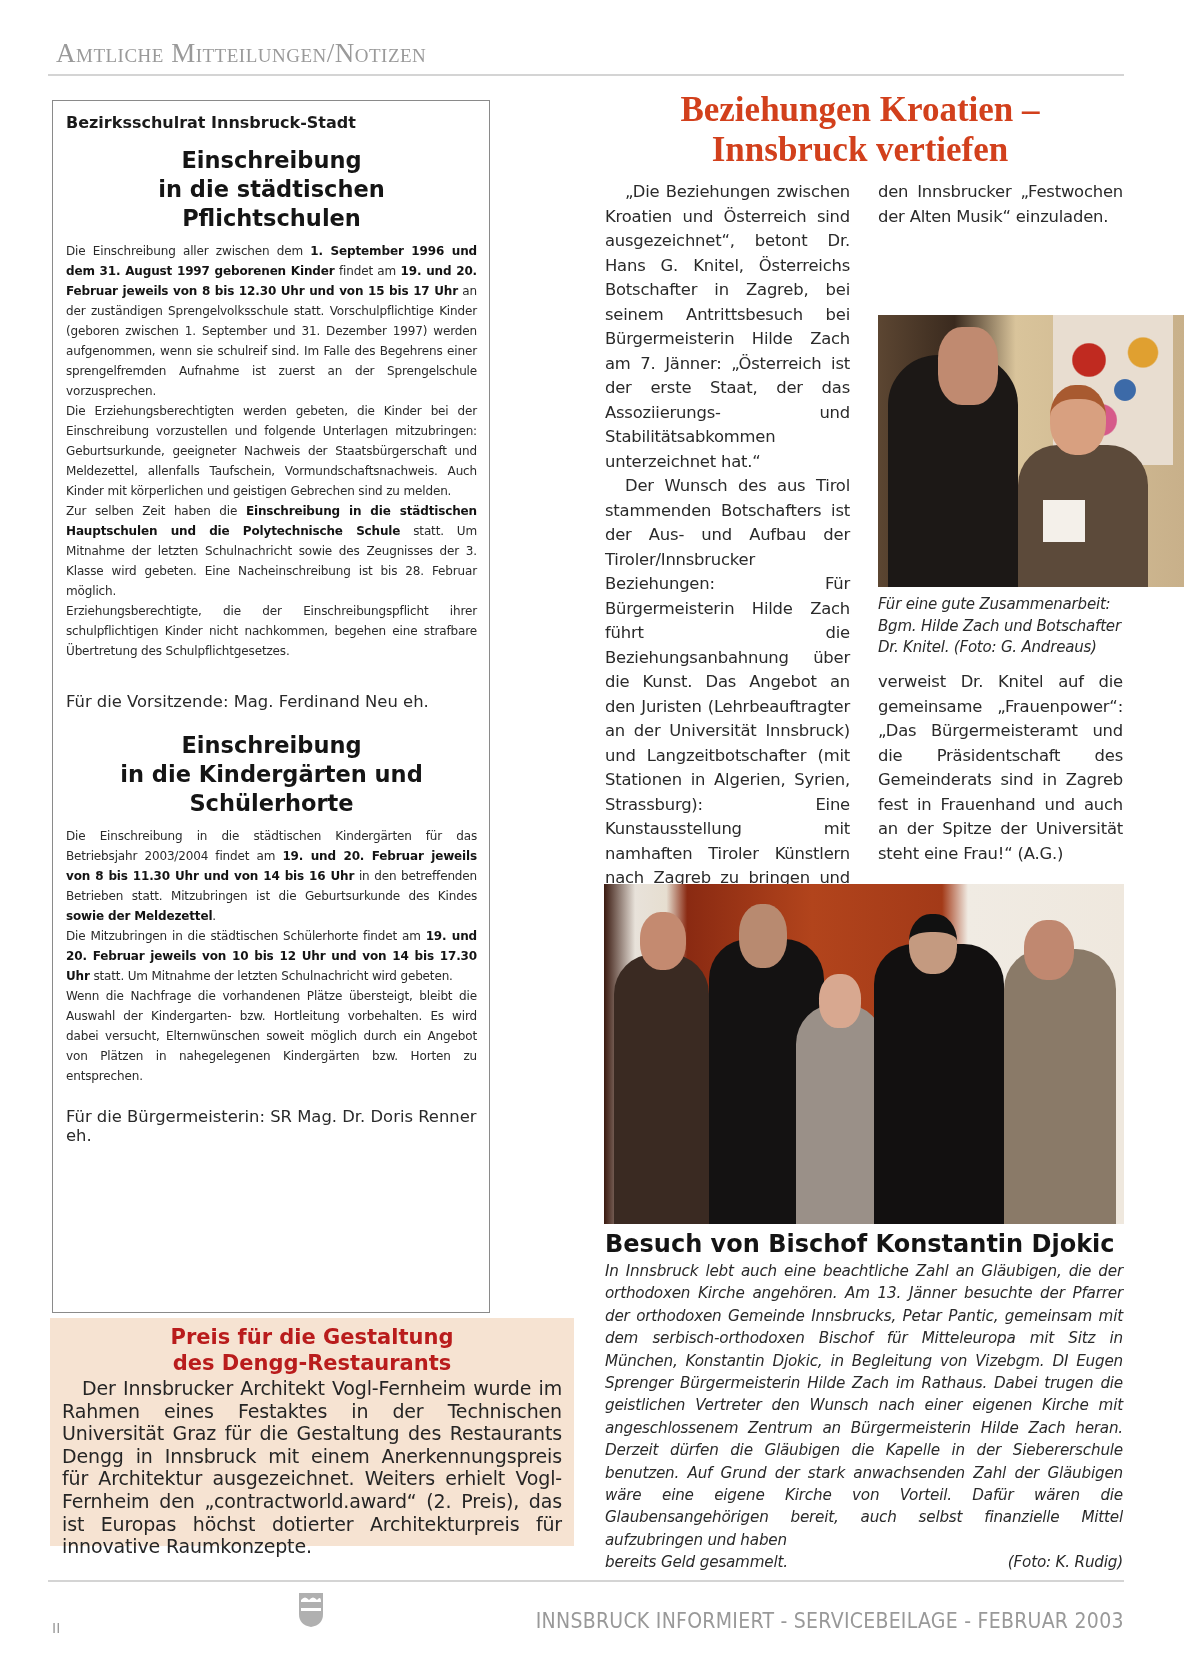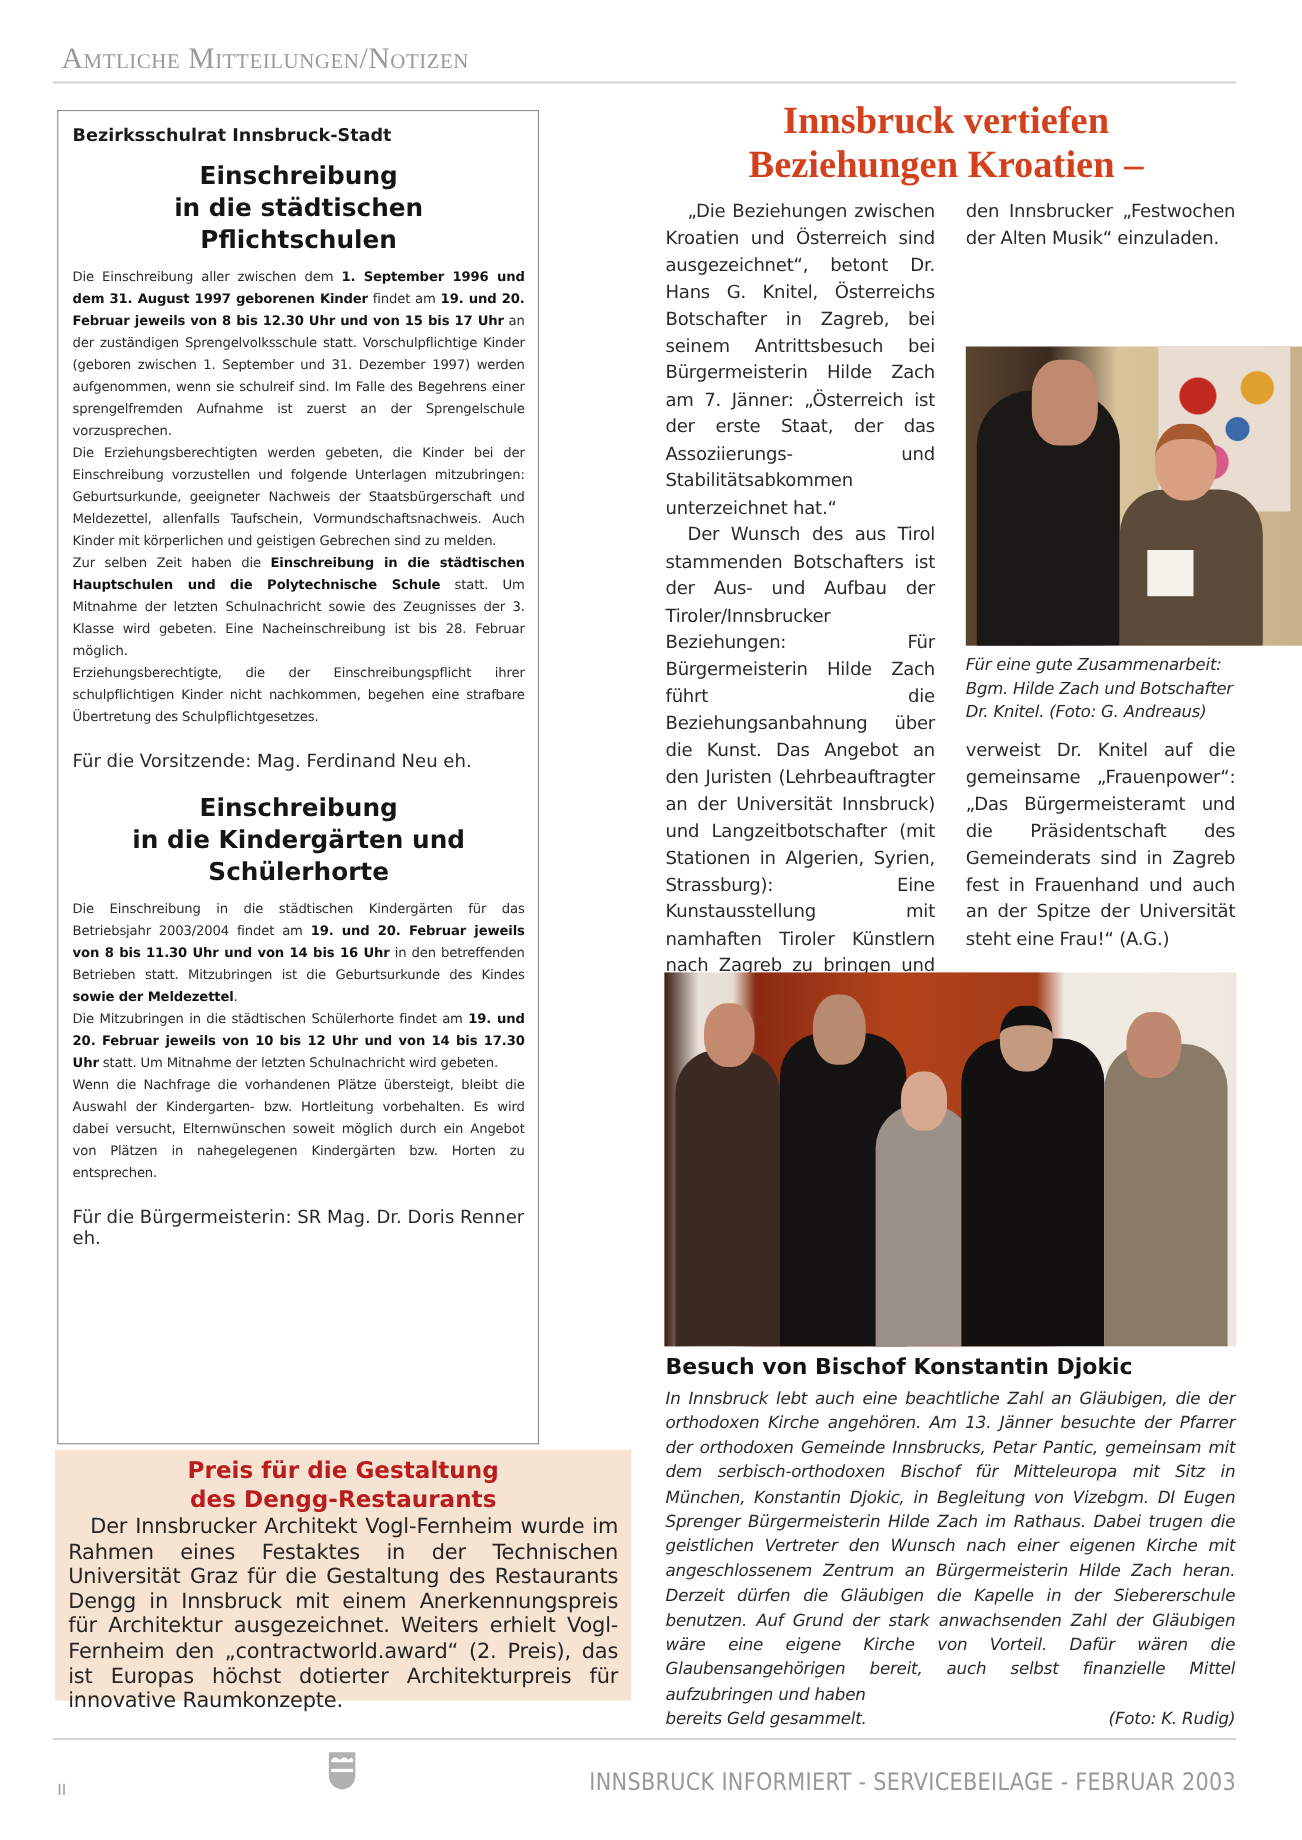--- a/index.html
+++ b/index.html
@@ -64,21 +64,21 @@
 
   .caption1 { position: absolute; left: 878px; top: 594px; width: 245px; font-style: italic; font-size: 15px; line-height: 21.5px; color: #2a2a2a; letter-spacing: -0.2px; }
 
   .photo2 {
     position: absolute; left: 604px; top: 884px; width: 520px; height: 340px; overflow: hidden;
     background: linear-gradient(90deg, #3a1a10 0%, #e8e2da 6%, #e6ded0 12%, #8a2a12 16%, #b2441c 40%, #a33a18 65%, #f0ebe3 70%, #efe8de 100%);
   }
   .p2-person { position: absolute; bottom: 0; border-radius: 40px 40px 0 0; }
   .p2-head { position: absolute; border-radius: 45%; }
 
-  .caption2-title { position: absolute; left: 605px; top: 1230px; font-weight: bold; font-size: 20px; color: #141414; }
+  .caption2-title { position: absolute; left: 605px; top: 1230px; font-weight: bold; font-size: 24px; color: #141414; }
   .caption2-text { position: absolute; left: 605px; top: 1260px; width: 518px; font-style: italic; font-size: 15.2px; line-height: 22.4px; text-align: justify; color: #2a2a2a; letter-spacing: -0.2px; }
   .credit-line { display: flex; justify-content: space-between; }
 
   .footer-rule { position: absolute; left: 48px; top: 1580px; width: 1076px; height: 2px; background: #d4d4d4; }
   .page-number { position: absolute; left: 52px; top: 1620px; font-size: 14px; color: #9a9a9a; }
   .coat-of-arms { position: absolute; left: 298px; top: 1592px; width: 26px; height: 36px; }
   .footer-text { position: absolute; right: 60px; top: 1608px; font-size: 22px; color: #999; letter-spacing: 0.3px; font-family: "DejaVu Sans", sans-serif; font-weight: normal; transform: scaleX(0.86); transform-origin: right center; }
 </style>
 </head>
 <body>
@@ -89,43 +89,43 @@
 <div class="notice-box">
   <div class="issuer">Bezirksschulrat Innsbruck-Stadt</div>
   <div class="headline" style="margin-top:14px">
     <div>Einschreibung</div>
     <div>in die städtischen Pflichtschulen</div>
   </div>
   <div class="body-text" style="margin-top:8px"><span>Die Einschreibung aller zwischen dem </span><b>1. September 1996 und dem 31. August 1997 geborenen Kinder</b><span> findet am </span><b>19. und 20. Februar jeweils von 8 bis 12.30 Uhr und von 15 bis 17 Uhr</b><span> an der zuständigen Sprengelvolksschule statt. Vorschulpflichtige Kinder (geboren zwischen 1. September und 31. Dezember 1997) werden aufgenommen, wenn sie schulreif sind. Im Falle des Begehrens einer sprengelfremden Aufnahme ist zuerst an der Sprengelschule vorzusprechen.</span></div>
   <div class="body-text">Die Erziehungsberechtigten werden gebeten, die Kinder bei der Einschreibung vorzustellen und folgende Unterlagen mitzubringen: Geburtsurkunde, geeigneter Nachweis der Staatsbürgerschaft und Meldezettel, allenfalls Taufschein, Vormundschaftsnachweis. Auch Kinder mit körperlichen und geistigen Gebrechen sind zu melden.</div>
   <div class="body-text"><span>Zur selben Zeit haben die </span><b>Einschreibung in die städtischen Hauptschulen und die Polytechnische Schule</b><span> statt. Um Mitnahme der letzten Schulnachricht sowie des Zeugnisses der 3. Klasse wird gebeten. Eine Nacheinschreibung ist bis 28. Februar möglich.</span></div>
   <div class="body-text">Erziehungsberechtigte, die der Einschreibungspflicht ihrer schulpflichtigen Kinder nicht nachkommen, begehen eine strafbare Übertretung des Schulpflichtgesetzes.</div>
-  <div class="sig" style="margin-top:21px">Für die Vorsitzende: Mag. Ferdinand Neu eh.</div>
+  <div class="sig" style="margin-top:31px">Für die Vorsitzende: Mag. Ferdinand Neu eh.</div>
 
   <div class="headline" style="margin-top:20px">
     <div>Einschreibung</div>
     <div>in die Kindergärten und Schülerhorte</div>
   </div>
   <div class="body-text" style="margin-top:8px"><span>Die Einschreibung in die städtischen Kindergärten für das Betriebsjahr 2003/2004 findet am </span><b>19. und 20. Februar jeweils von 8 bis 11.30 Uhr und von 14 bis 16 Uhr</b><span> in den betreffenden Betrieben statt. Mitzubringen ist die Geburtsurkunde des Kindes </span><b>sowie der Meldezettel</b><span>.</span></div>
   <div class="body-text"><span>Die Mitzubringen in die städtischen Schülerhorte findet am </span><b>19. und 20. Februar jeweils von 10 bis 12 Uhr und von 14 bis 17.30 Uhr</b><span> statt. Um Mitnahme der letzten Schulnachricht wird gebeten.</span></div>
   <div class="body-text">Wenn die Nachfrage die vorhandenen Plätze übersteigt, bleibt die Auswahl der Kindergarten- bzw. Hortleitung vorbehalten. Es wird dabei versucht, Elternwünschen soweit möglich durch ein Angebot von Plätzen in nahegelegenen Kindergärten bzw. Horten zu entsprechen.</div>
   <div class="sig" style="margin-top:21px">Für die Bürgermeisterin: SR Mag. Dr. Doris Renner eh.</div>
 </div>
 
 <div class="preis-box">
   <div class="preis-title">
     <div>Preis für die Gestaltung</div>
     <div>des Dengg-Restaurants</div>
   </div>
   <div class="preis-text indent">Der Innsbrucker Architekt Vogl-Fernheim wurde im Rahmen eines Festaktes in der Technischen Universität Graz für die Gestaltung des Restaurants Dengg in Innsbruck mit einem Anerkennungspreis für Architektur ausgezeichnet. Weiters erhielt Vogl-Fernheim den „contractworld.award“ (2. Preis), das ist Europas höchst dotierter Architekturpreis für innovative Raumkonzepte.</div>
 </div>
 
 <div class="article-title">
+  <div>Beziehungen Kroatien –</div>
   <div>Innsbruck vertiefen</div>
-  <div>Beziehungen Kroatien –</div>
 </div>
 
 <div class="col col-a">
   <div class="indent">„Die Beziehungen zwischen Kroatien und Österreich sind ausgezeichnet“, betont Dr. Hans G. Knitel, Österreichs Botschafter in Zagreb, bei seinem Antrittsbesuch bei Bürgermeisterin Hilde Zach am 7. Jänner: „Österreich ist der erste Staat, der das Assoziierungs- und Stabilitätsabkommen unterzeichnet hat.“</div>
   <div class="indent">Der Wunsch des aus Tirol stammenden Botschafters ist der Aus- und Aufbau der Tiroler/Innsbrucker Beziehungen: Für Bürgermeisterin Hilde Zach führt die Beziehungsanbahnung über die Kunst. Das Angebot an den Juristen (Lehrbeauftragter an der Universität Innsbruck) und Langzeitbotschafter (mit Stationen in Algerien, Syrien, Strassburg): Eine Kunstausstellung mit namhaften Tiroler Künstlern nach Zagreb zu bringen und die Stadtspitze der kroatischen Metropole zu</div>
 </div>
 
 <div class="col col-b">
   <div>den Innsbrucker „Festwochen der Alten Musik“ einzuladen.</div>
 </div>

